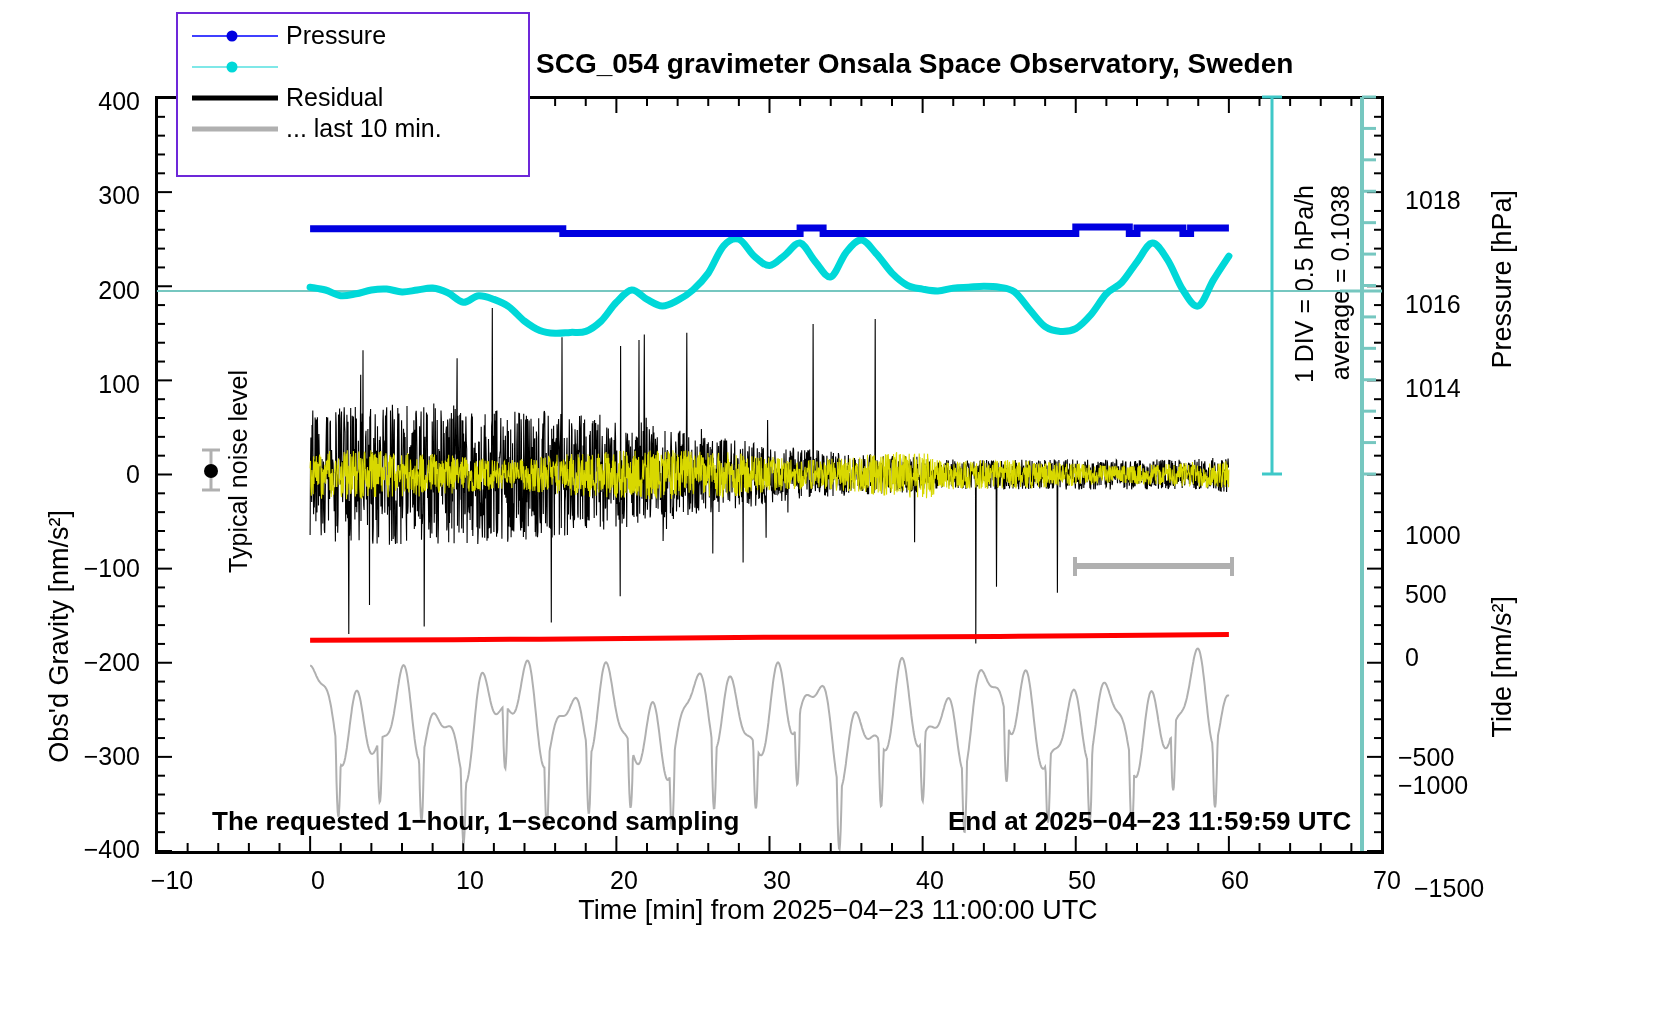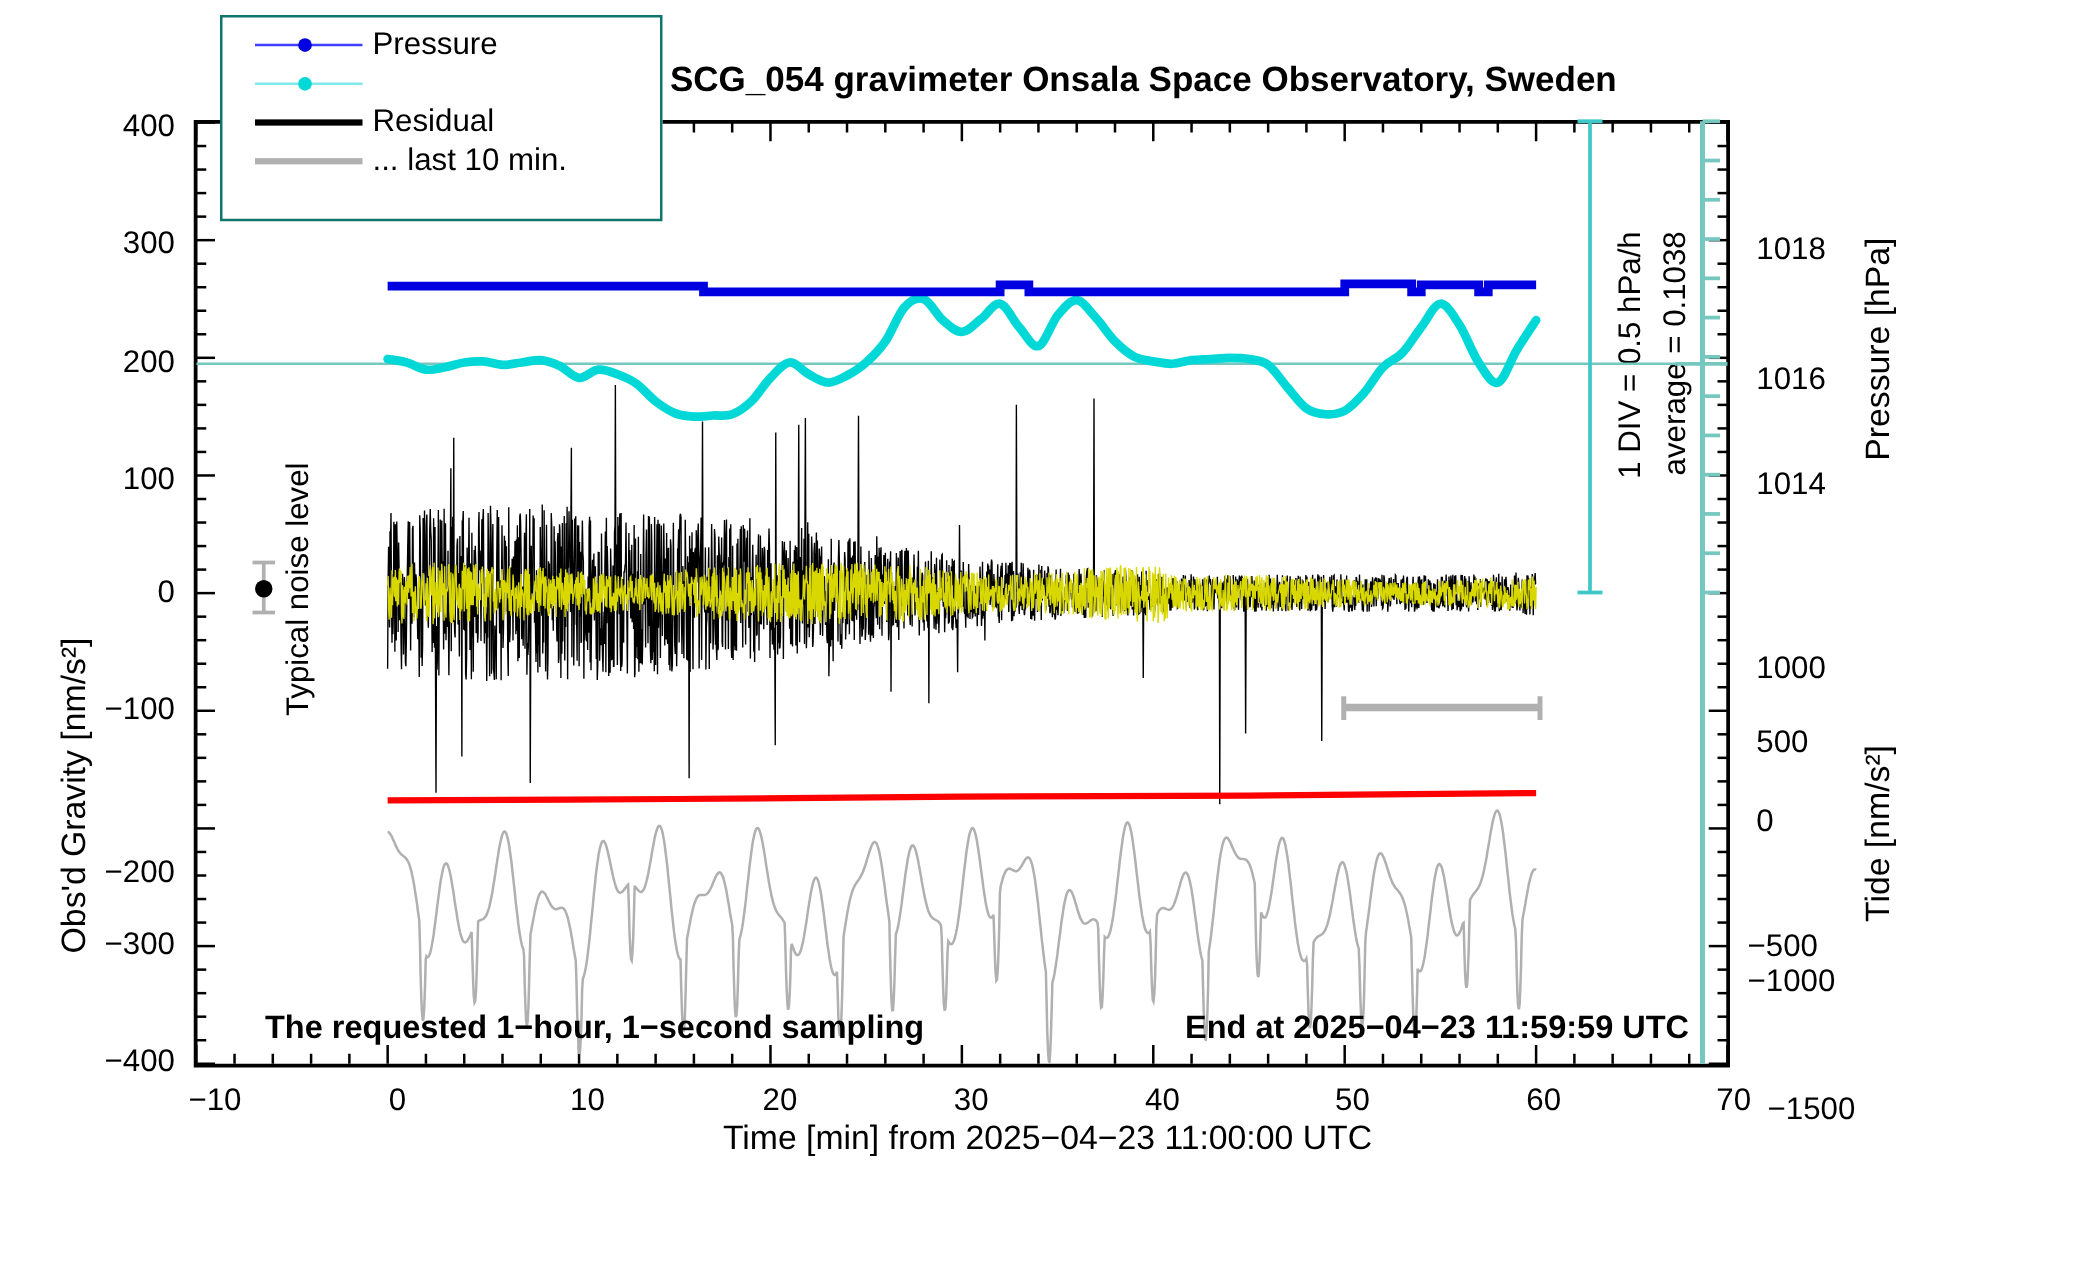--- a/index.html
+++ b/index.html
@@ -14,22 +14,22 @@
   .xtick{position:absolute;font-size:25px;color:#000;transform:translateX(-50%);white-space:nowrap;}
   .rtick{position:absolute;font-size:25px;color:#000;transform:translateY(-50%);white-space:nowrap;}
 
   
   #ylabel{position:absolute;left:44px;top:510px;transform-origin:center;}
   #xlabel{position:absolute;left:0;right:0;top:895px;text-align:center;font-size:27px;color:#000;}
 
   
   #legend{
     position:absolute;left:176px;top:12px;width:354px;height:165px;
-    border:2px solid #0f766e;background:#fff;box-sizing:border-box;z-index:40;
-    padding:6px 0 0 12px;
+    border:2px solid #6d28d9;background:#fff;box-sizing:border-box;z-index:40;
+    padding:6px 0 0 0;
   }
   .leg-row{display:flex;align-items:center;height:31px;}
   .leg-sym{width:108px;height:31px;position:relative;flex:none;}
   .leg-sym .ln{position:absolute;left:14px;right:8px;top:50%;transform:translateY(-50%);height:2px;}
   .leg-sym .ln.thick{height:5px;}
   .leg-sym .dot{position:absolute;left:50%;top:50%;transform:translate(-50%,-50%);
                 width:11px;height:11px;border-radius:50%;}
   .leg-txt{font-size:25px;color:#000;white-space:nowrap;}
 
   
@@ -81,21 +81,21 @@
       <div class="leg-txt">... last 10 min.</div>
     </div>
   </div>
 
   <div class="ylab-left" style="left:30px;top:101px;width:110px;">400</div>
   <div class="ylab-left" style="left:30px;top:195px;width:110px;">300</div>
   <div class="ylab-left" style="left:30px;top:290px;width:110px;">200</div>
   <div class="ylab-left" style="left:30px;top:384px;width:110px;">100</div>
   <div class="ylab-left" style="left:30px;top:474px;width:110px;">0</div>
   <div class="ylab-left" style="left:30px;top:568px;width:110px;">−100</div>
-  <div class="ylab-left" style="left:30px;top:662px;width:110px;margin-top:36px;">−200</div>
+  <div class="ylab-left" style="left:30px;top:662px;width:110px;">−200</div>
   <div class="ylab-left" style="left:30px;top:756px;width:110px;">−300</div>
   <div class="ylab-left" style="left:30px;top:849px;width:110px;">−400</div>
 
   <div id="ylabel">
     <div class="vert" style="font-size:27px;color:#000;">Obs'd Gravity [nm/s²]</div>
   </div>
 
   <div class="xtick" style="left:172px;top:866px;">−10</div>
   <div class="xtick" style="left:318px;top:866px;">0</div>
   <div class="xtick" style="left:470px;top:866px;">10</div>

